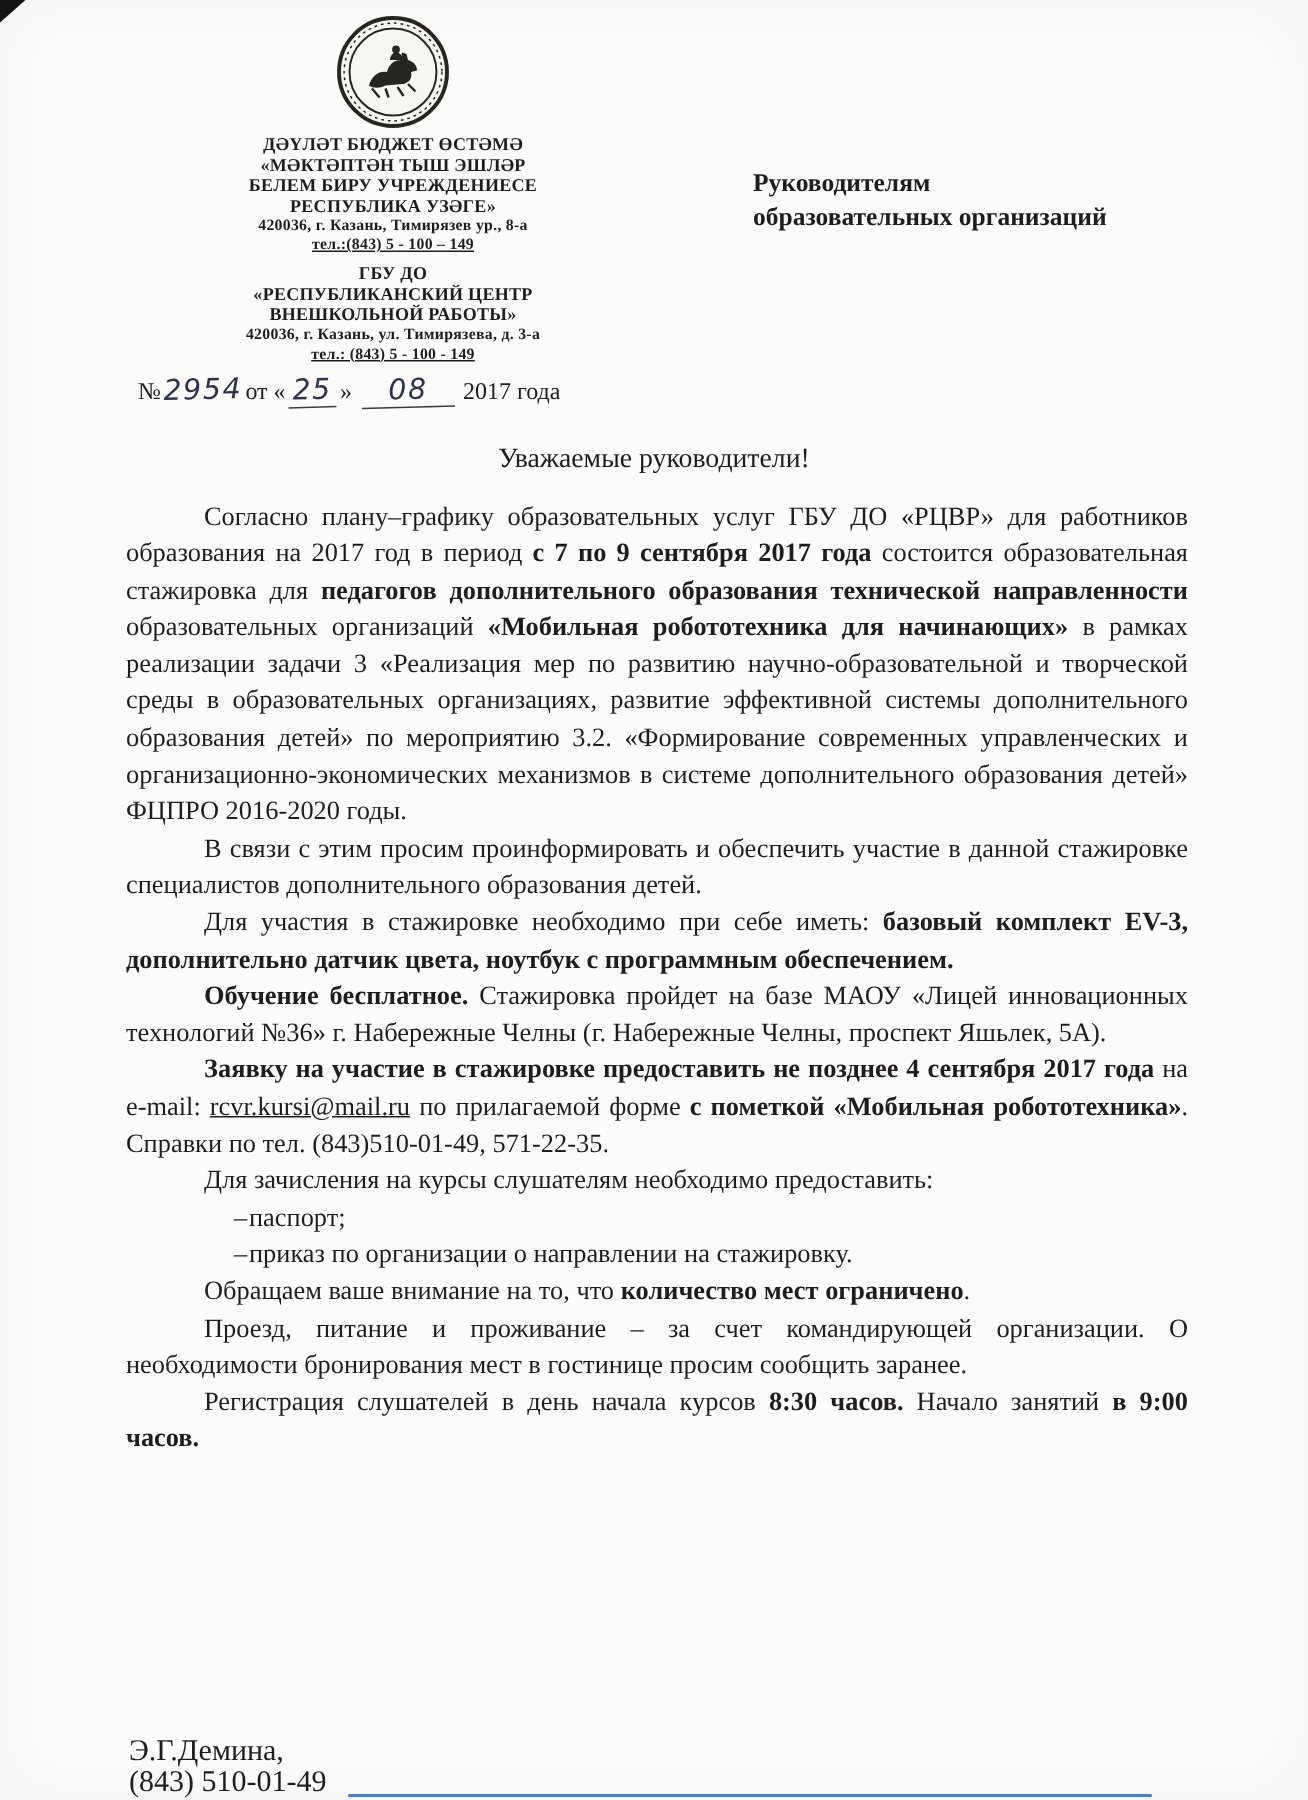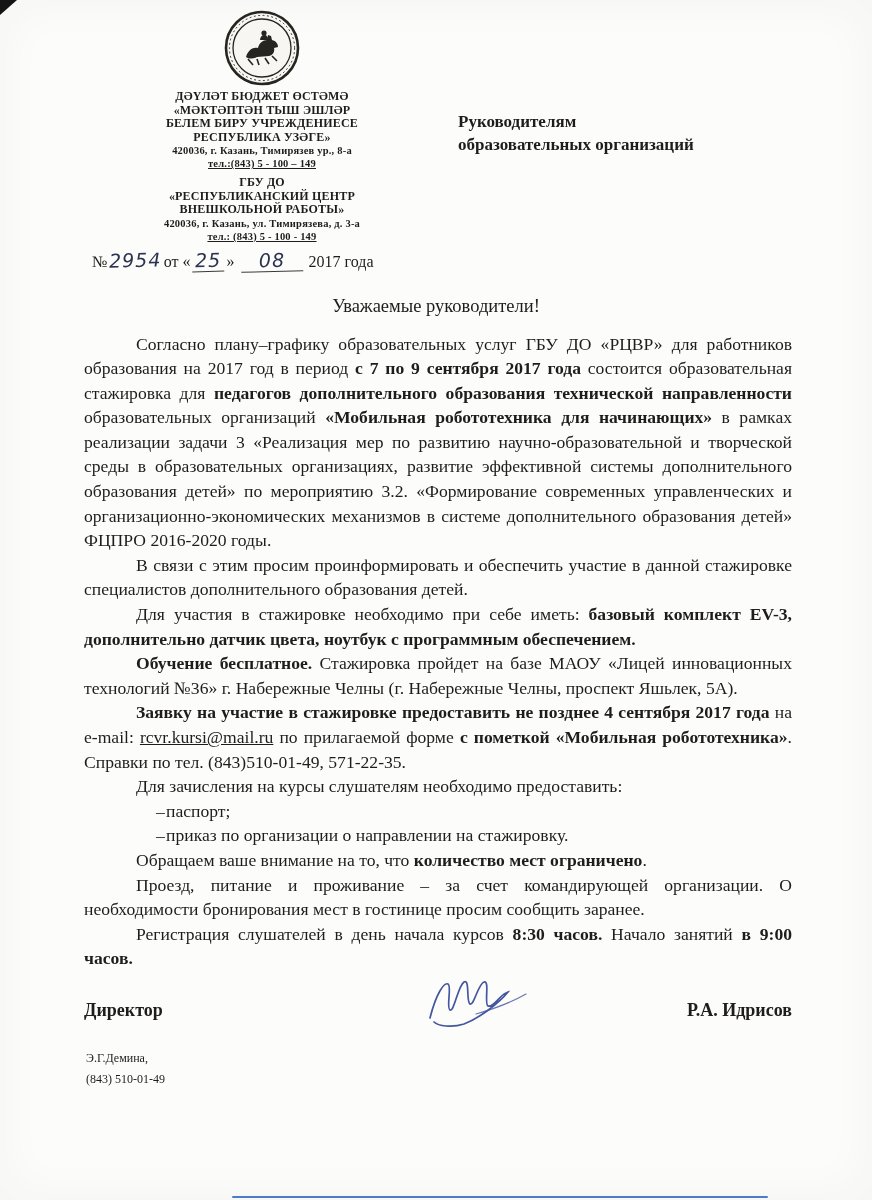--- a/index.html
+++ b/index.html
@@ -12,21 +12,21 @@
     color: #1e1d1b;
     font-family: "Liberation Serif", "DejaVu Serif", serif;
     box-shadow: inset 0 0 50px rgba(60,55,40,0.04);
   }
   .corner-mark {
     position: absolute; top: 0; left: 0;
     width: 0; height: 0;
     border-top: 15px solid #141414;
     border-right: 17px solid transparent;
   }
-  .header { display: flex; align-items: flex-start; padding-top: 6px; }
+  .header { display: flex; align-items: flex-start; padding-top: 6px; gap: 44px; }
   .lh-col { width: 384px; margin-left: 70px; text-align: center; }
   .emblem { display: block; margin: 4px auto 4px; }
   .lh-line { font-weight: bold; font-size: 12px; line-height: 13.5px; letter-spacing: .2px; }
   .lh-line.small { font-size: 10.5px; line-height: 13px; }
   .lh-line.ul { text-decoration: underline; }
   .lh-line.gap { margin-top: 6px; }
   .ref-line { text-align: left; margin: 6px 0 0 22px; font-size: 16px; white-space: nowrap; }
   .hand {
     font-family: "DejaVu Sans", sans-serif;
     font-style: italic;
@@ -43,21 +43,21 @@
   .para .b { font-weight: bold; }
   .para .u { text-decoration: underline; }
   .para.list { text-indent: 36px; }
   .dash { display: inline-block; width: 46px; }
   .sign-row {
     position: absolute; top: 1000px; left: 84px; right: 80px;
     display: flex; justify-content: space-between;
     font-weight: bold; font-size: 18px;
   }
   .signature { position: absolute; left: 336px; top: -28px; }
-  .executor { position: absolute; top: 1048px; left: 86px; font-size: 12px; line-height: 21px; }
+  .executor { position: absolute; top: 1157px; left: 86px; font-size: 20px; line-height: 21px; }
   .scan-line { position: absolute; bottom: 2px; left: 232px; width: 536px; height: 2px; background: #4d7cc9; border-radius: 1px; }
 </style>
 </head>
 <body>
 
 <div class="page">
 
   <div class="corner-mark"></div>
 
   <div class="header">
@@ -103,28 +103,20 @@
       <p class="para"><span class="b">Обучение бесплатное.</span><span> Стажировка пройдет на базе МАОУ «Лицей инновационных технологий №36» г. Набережные Челны (г. Набережные Челны, проспект Яшьлек, 5А).</span></p>
       <p class="para"><span class="b">Заявку на участие в стажировке предоставить не позднее 4 сентября 2017 года</span><span> на e-mail: </span><span class="u">rcvr.kursi@mail.ru</span><span> по прилагаемой форме </span><span class="b">с пометкой «Мобильная робототехника»</span><span>. Справки по тел. (843)510-01-49, 571-22-35.</span></p>
       <p class="para"><span>Для зачисления на курсы слушателям необходимо предоставить:</span></p>
       <p class="para list"><span class="dash">–</span><span>паспорт;</span></p>
       <p class="para list"><span class="dash">–</span><span>приказ по организации о направлении на стажировку.</span></p>
       <p class="para"><span>Обращаем ваше внимание на то, что </span><span class="b">количество мест ограничено</span><span>.</span></p>
       <p class="para"><span>Проезд, питание и проживание – за счет командирующей организации. О необходимости бронирования мест в гостинице просим сообщить заранее.</span></p>
       <p class="para"><span>Регистрация слушателей в день начала курсов  </span><span class="b">8:30 часов.</span><span> Начало занятий </span><span class="b">в 9:00 часов.</span></p>
     </div>
 
-  <div class="sign-row">
-    <span>Директор</span>
-    <svg class="signature" width="130" height="62" viewBox="0 0 130 62">
-      <path d="M10 46 C 16 22, 24 10, 28 12 C 32 14, 26 36, 30 38 C 34 40, 38 14, 44 10 C 50 6, 46 30, 50 32 C 54 34, 58 12, 64 10 C 70 8, 64 32, 68 34 C 74 36, 80 22, 88 20 C 80 30, 60 46, 44 52 C 32 56, 18 54, 14 50" fill="none" stroke="#44569f" stroke-width="1.7" stroke-linecap="round"></path>
-      <path d="M56 42 C 70 38, 92 30, 106 22" fill="none" stroke="#44569f" stroke-width="1.2" stroke-linecap="round" opacity="0.8"></path>
-    </svg>
-    <span>Р.А. Идрисов</span>
-  </div>
 
   <div class="executor">
     <div>Э.Г.Демина,</div>
     <div>(843) 510-01-49</div>
   </div>
 
   <div class="scan-line"></div>
 
 </div>
 

